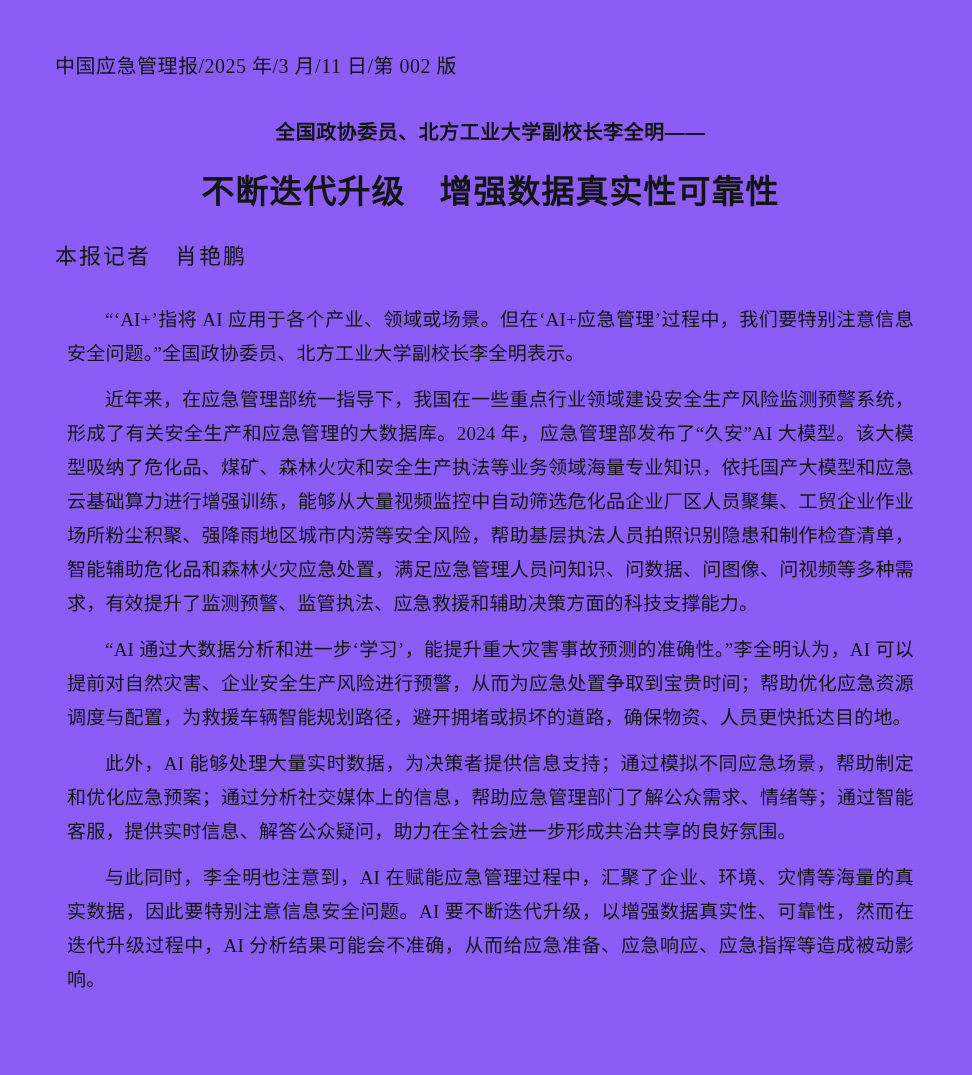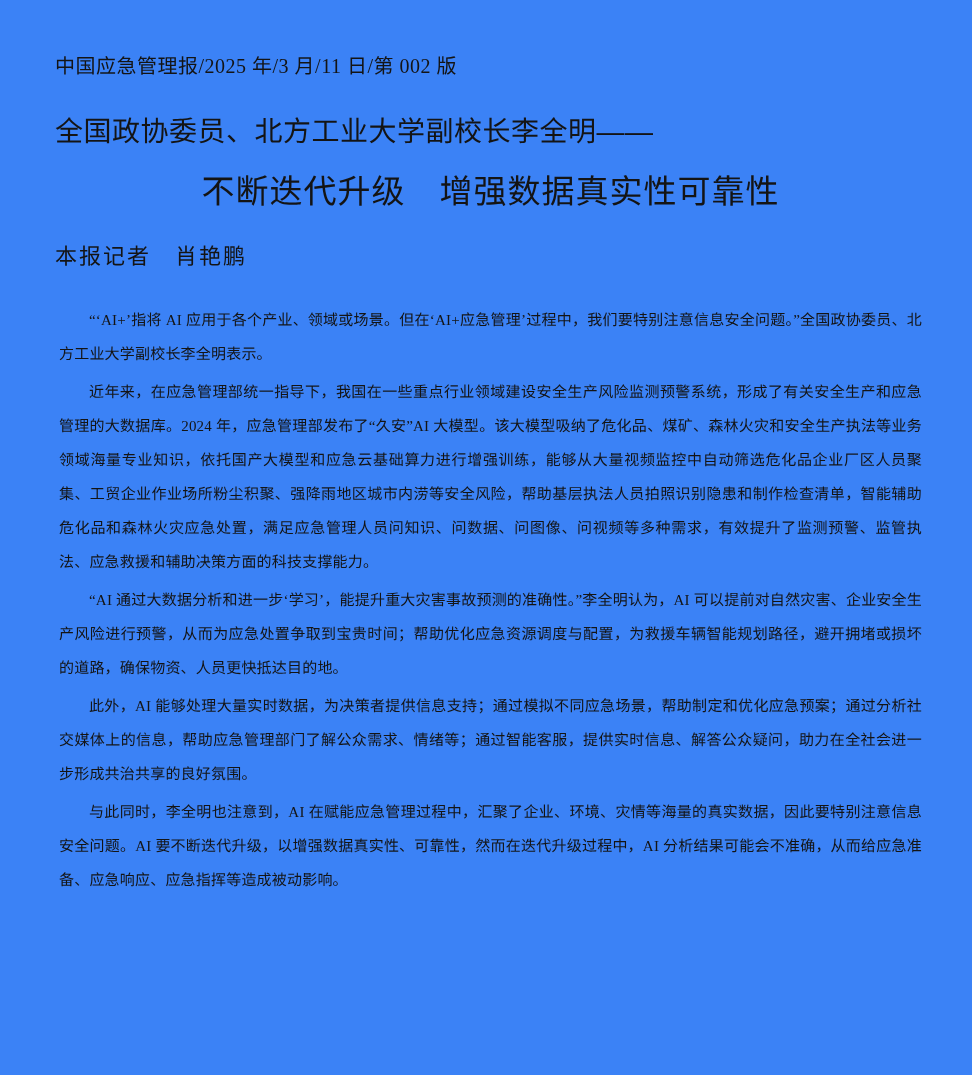--- a/index.html
+++ b/index.html
@@ -7,61 +7,61 @@
     padding: 0;
     background: #ffffff;
     color: #141414;
     font-family: "Liberation Serif", "DejaVu Serif", serif;
   }
   .page {
     position: relative;
     width: 972px;
     height: 1075px;
     margin: 0 auto;
-    background: #3b82f6;
+    background: #8b5cf6;
     box-sizing: border-box;
     padding: 50px 46px 0 55px;
     overflow: hidden;
   }
   .masthead-line {
     font-size: 20px;
     line-height: 32px;
     letter-spacing: 0.5px;
     white-space: nowrap;
   }
   .kicker {
     margin-top: 36px;
-    text-align: left;
+    text-align: center;
     font-family: "Liberation Sans", "DejaVu Sans", sans-serif;
-    font-weight: 400;
-    font-size: 28px;
+    font-weight: 700;
+    font-size: 20px;
     line-height: 28px;
     letter-spacing: 0.5px;
   }
   .title {
     margin: 27px 0 0 0;
     text-align: center;
     font-family: "Liberation Serif", "DejaVu Serif", serif;
-    font-weight: 400;
+    font-weight: 700;
     font-size: 33px;
     line-height: 38px;
     letter-spacing: 1px;
   }
   .byline {
     margin-top: 33px;
     font-size: 22px;
     line-height: 26px;
     letter-spacing: 2px;
   }
   .article-body {
     margin-top: 33px;
   }
   .para {
-    margin: 4px;
-    font-size: 15px;
+    margin: 12px;
+    font-size: 19px;
     line-height: 34px;
     text-align: justify;
     text-justify: inter-ideograph;
     text-indent: 2em;
     letter-spacing: 0.2px;
     word-break: break-all;
   }
 </style>
 </head>
 <body>

